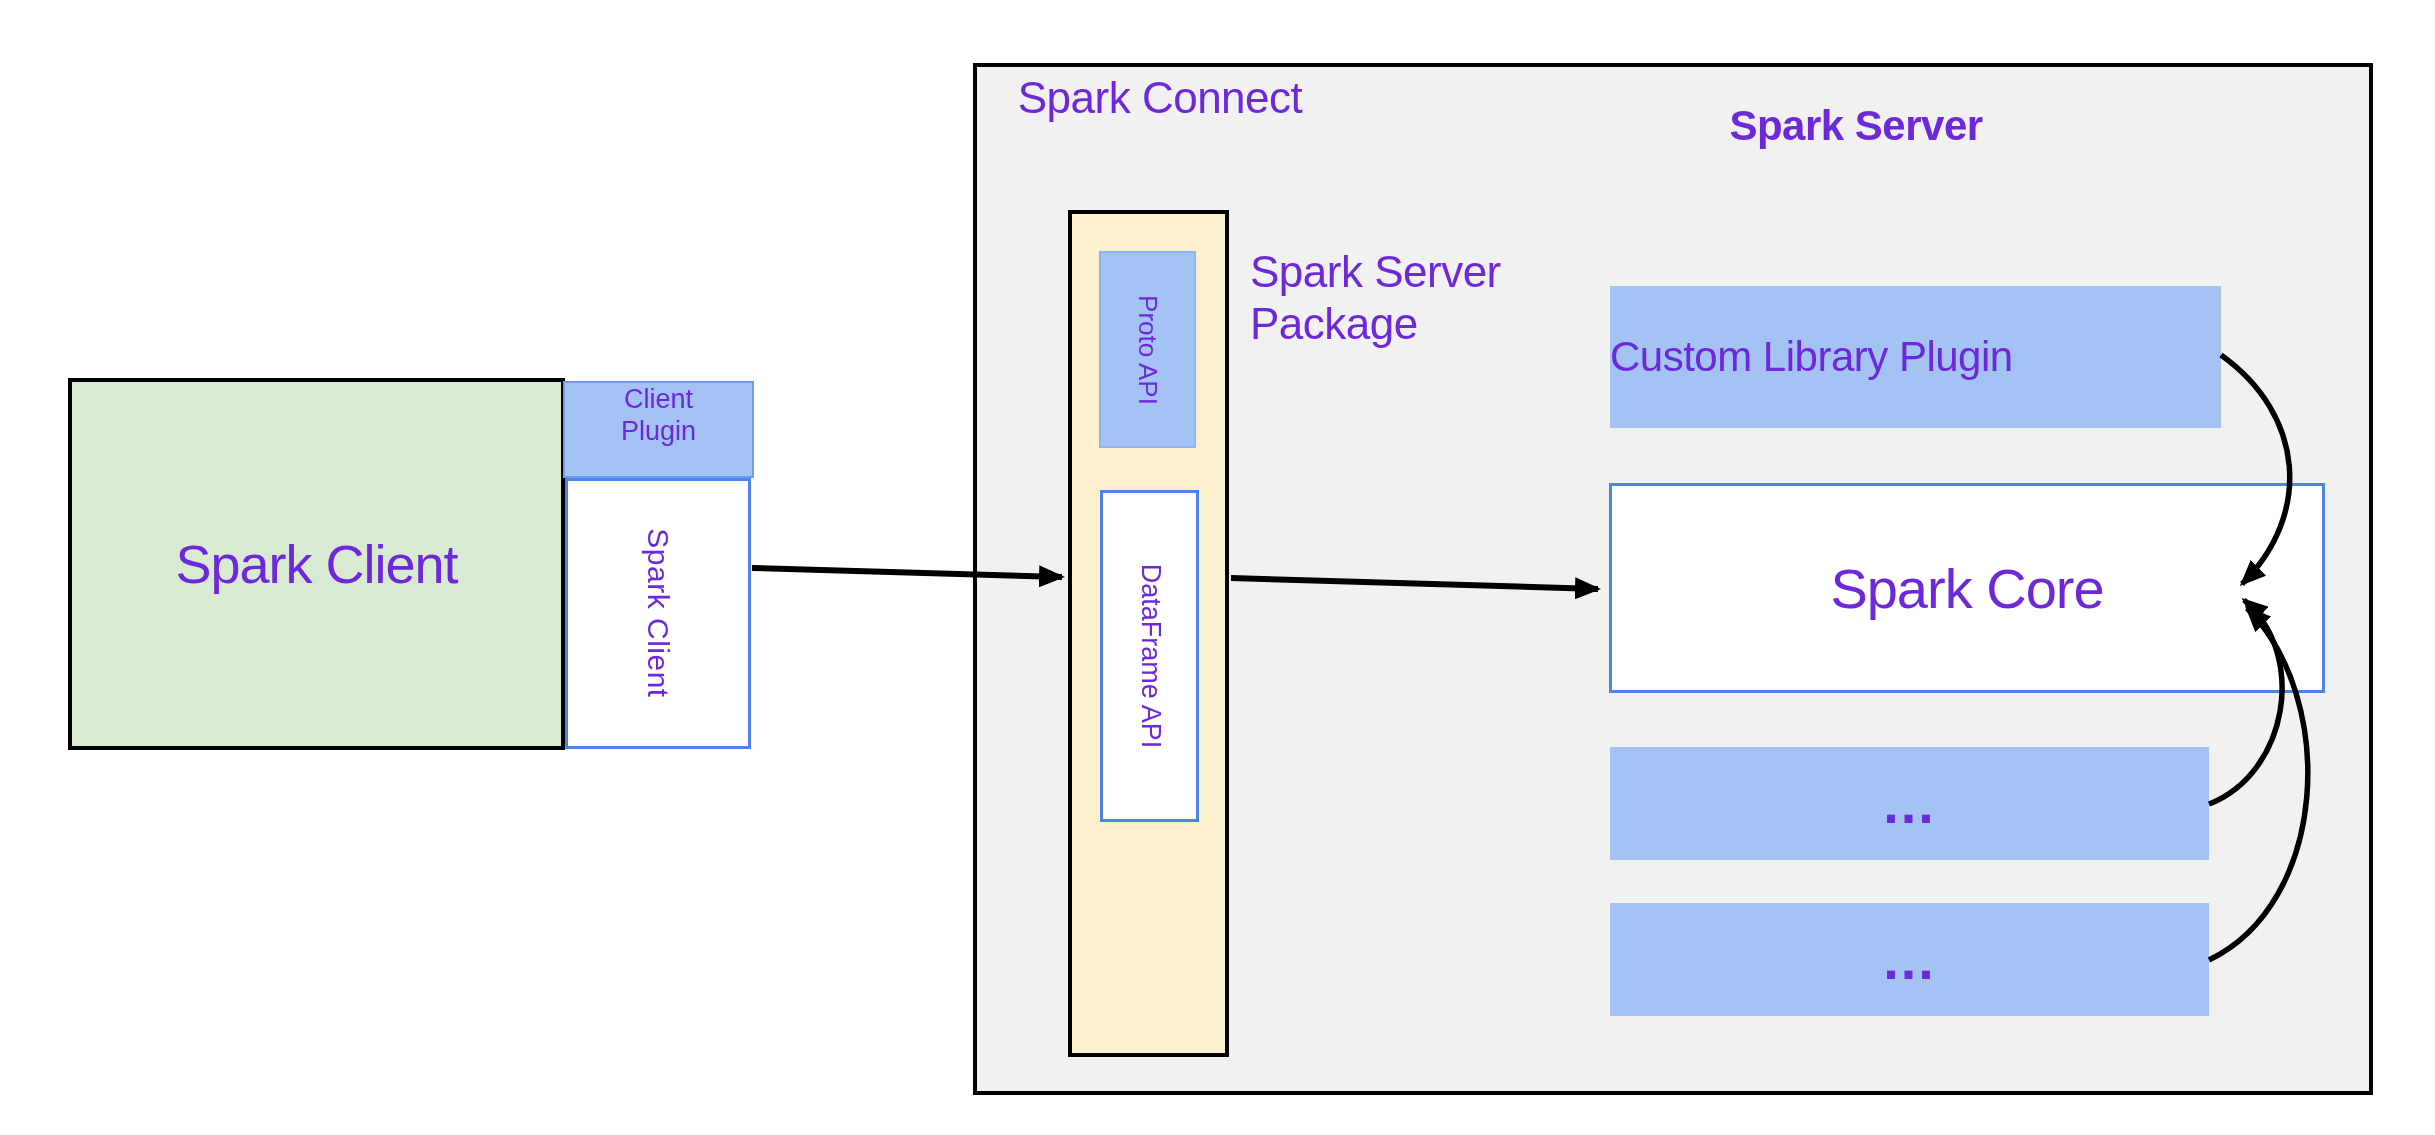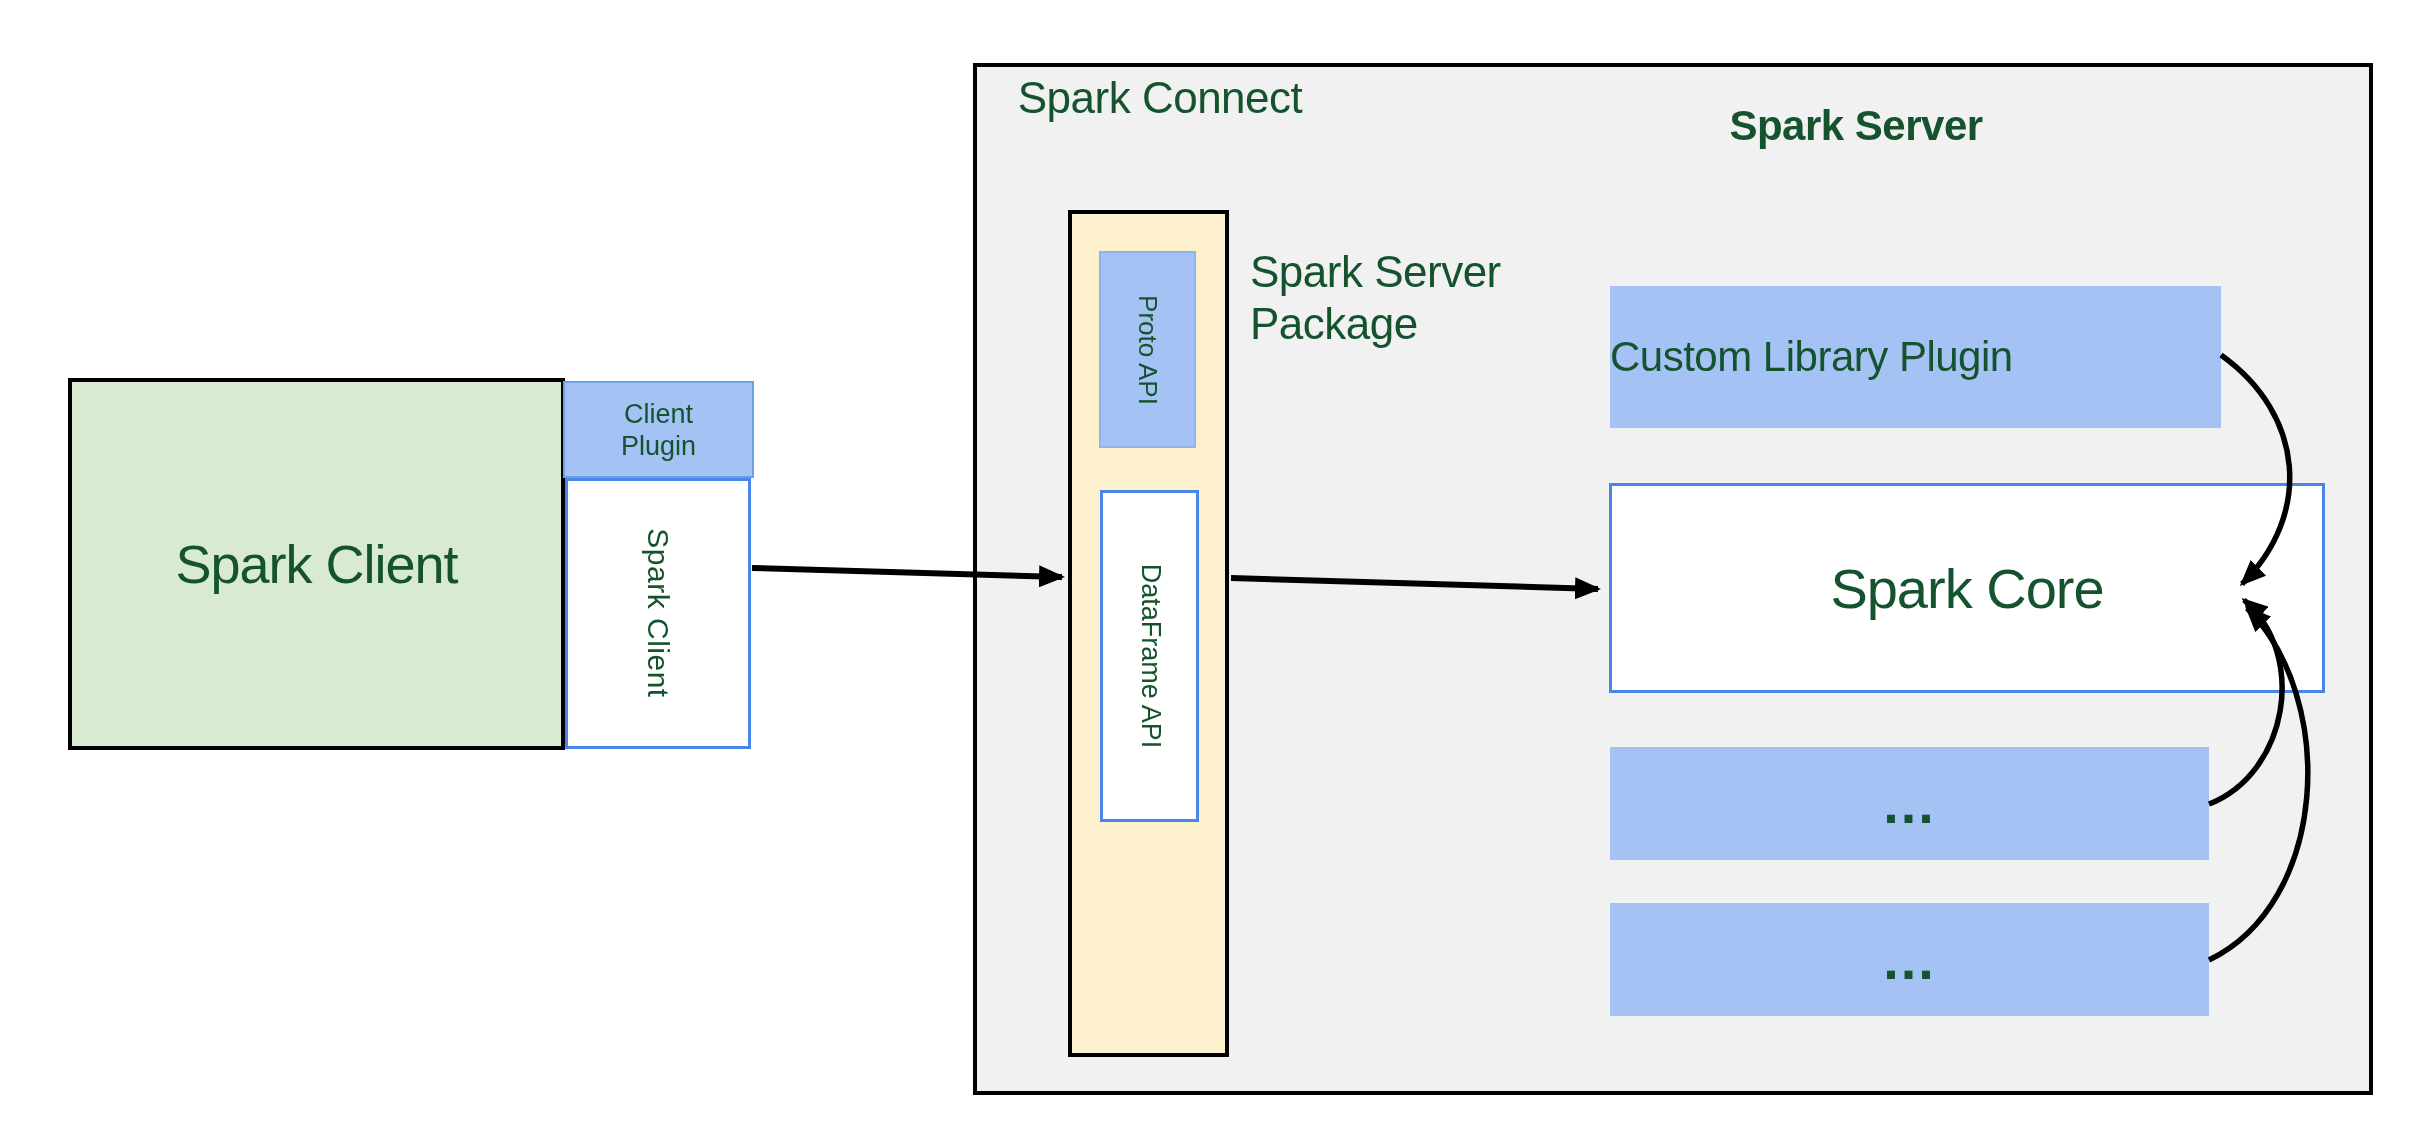--- a/index.html
+++ b/index.html
@@ -1,39 +1,39 @@
 <!DOCTYPE html>
 <html><head>
 <meta charset="utf-8">
 <style>
   html,body{margin:0;padding:0;background:#ffffff;}
   .stage{
     position:relative;
     width:2435px;height:1135px;
     background:#ffffff;
     font-family:"Liberation Sans", sans-serif;
-    color:#14532d;
+    color:#6d28d9;
     overflow:hidden;
   }
   .abs{position:absolute;box-sizing:border-box;}
   
   .panel{
     left:973px;top:63px;width:1400px;height:1032px;
     background:#f1f1f1;border:4px solid #000000;
   }
   .green-box{
     left:68px;top:378px;width:497px;height:372px;
     background:#d9ead3;border:4px solid #000000;
     display:flex;flex-direction:column;align-items:center;justify-content:center;
     font-size:54px;line-height:64px;letter-spacing:-1px;text-align:center;
   }
   .pkg-box{
     left:563px;top:381px;width:191px;height:97px;
     background:#a4c2f4;border:2px solid #6d9eeb;
-    display:flex;flex-direction:column;align-items:center;justify-content:center;
+    display:flex;flex-direction:column;align-items:center;
     font-size:27px;line-height:32px;text-align:center;
   }
   .client-box{
     left:565px;top:478px;width:186px;height:271px;
     background:#ffffff;border:3px solid #4a86e8;
   }
   .yellow-box{
     left:1068px;top:210px;width:161px;height:847px;
     background:#fdf0cd;border:4px solid #000000;
   }

